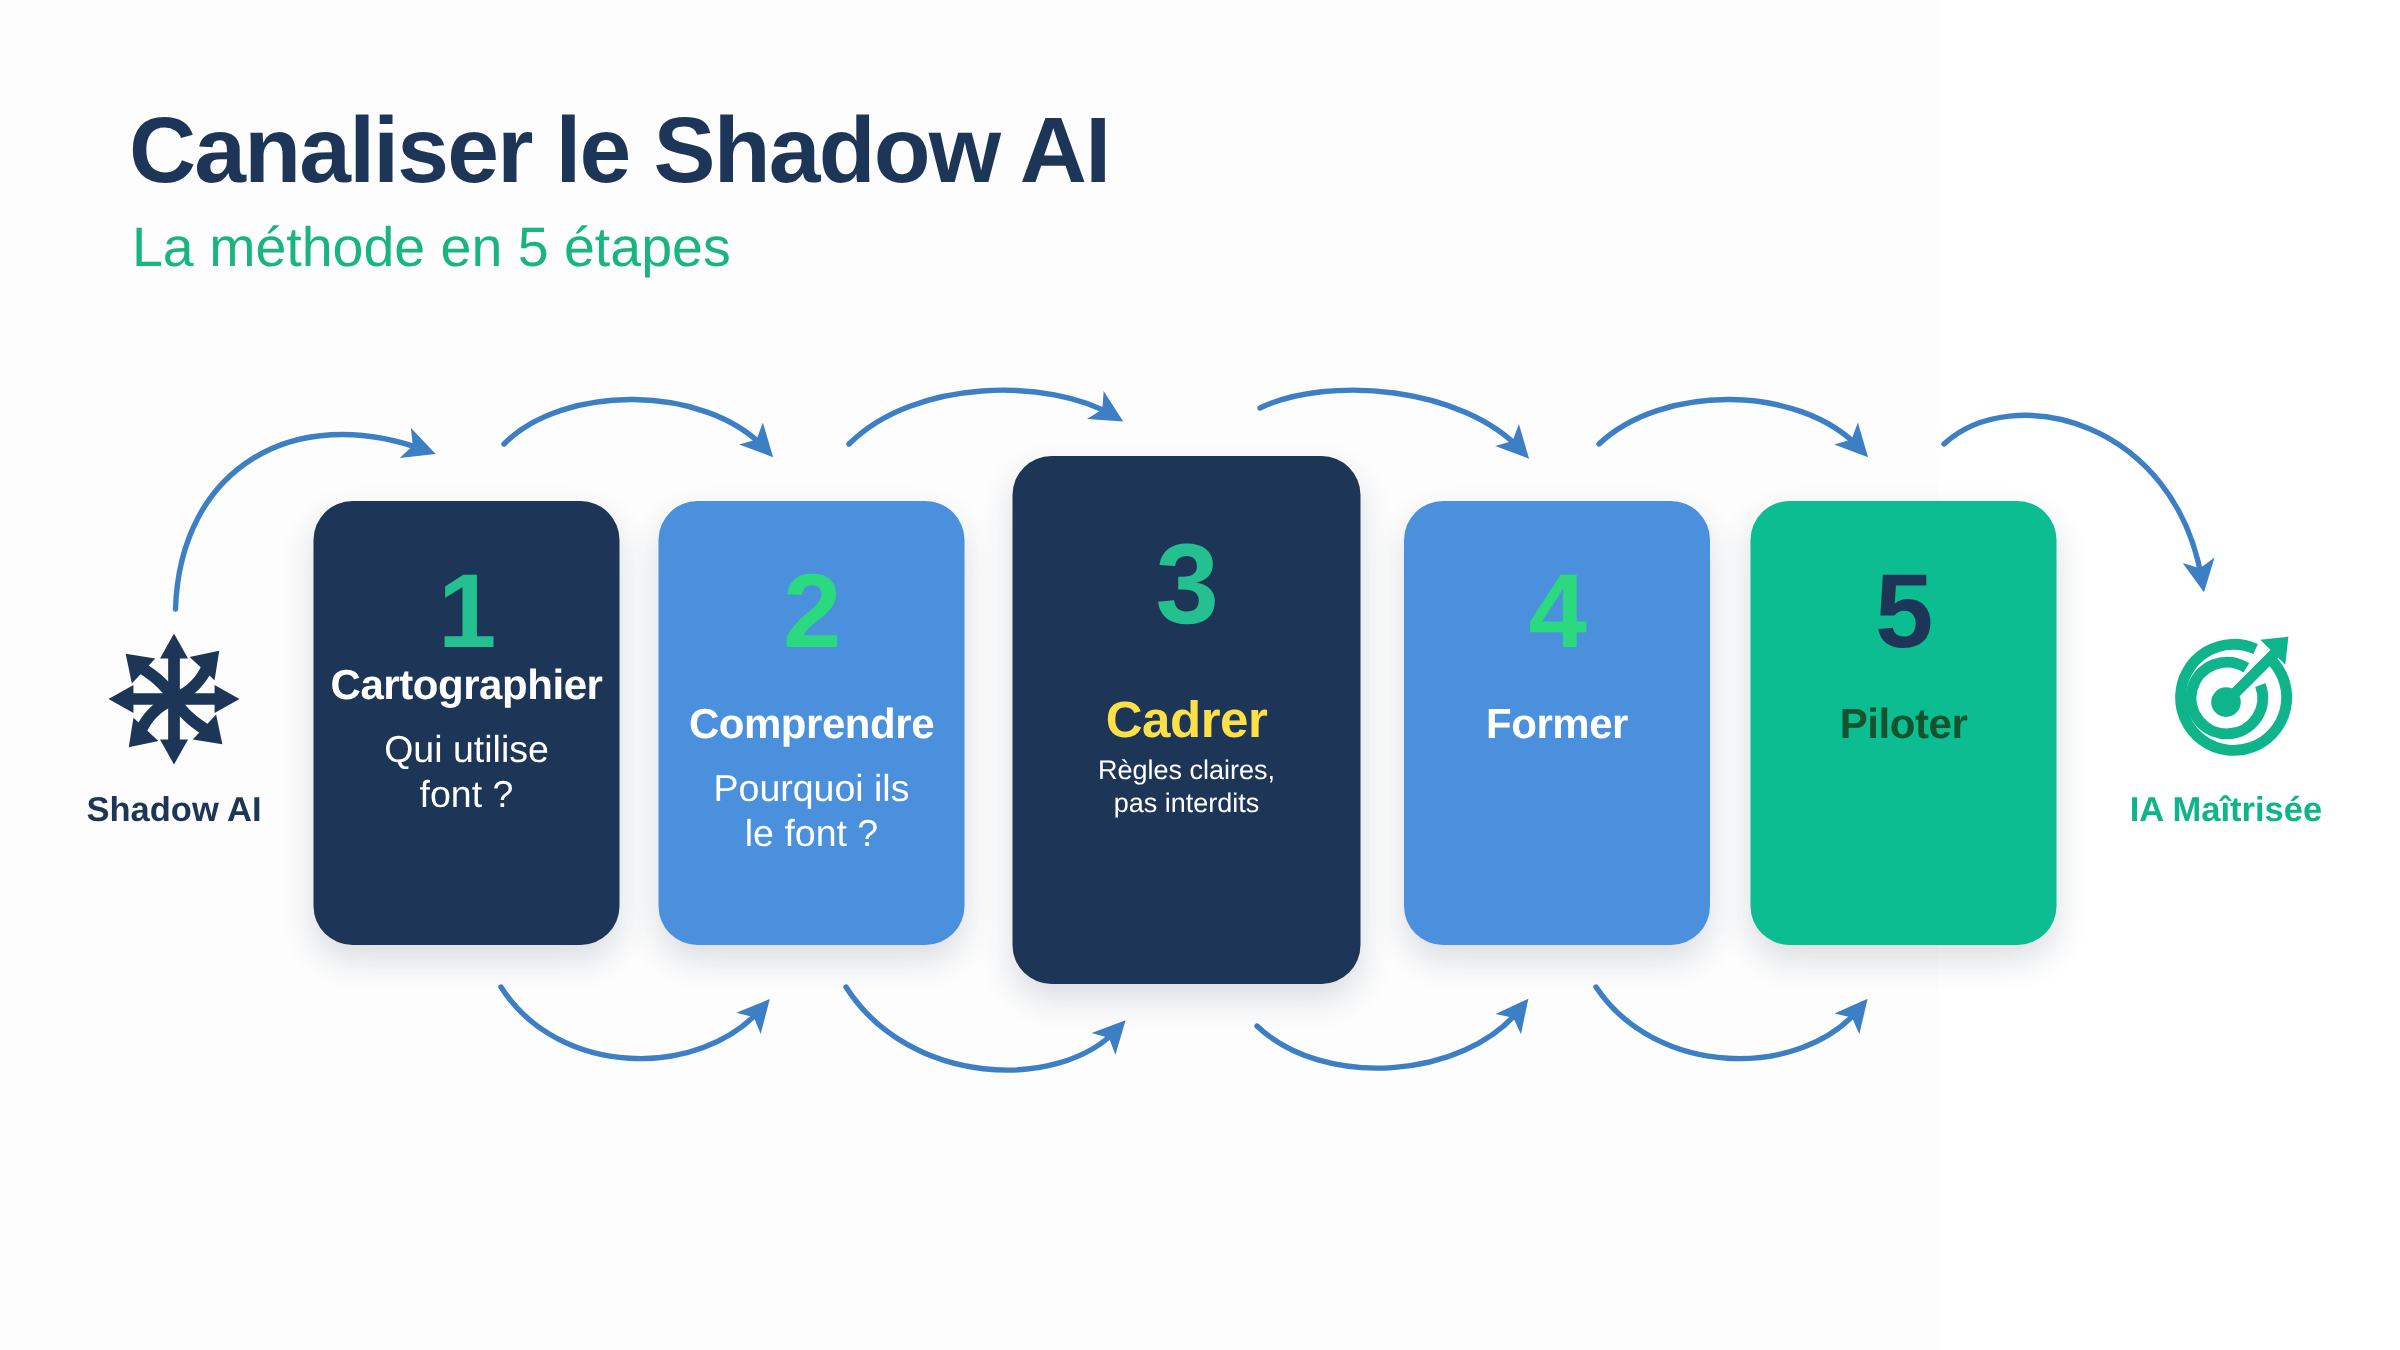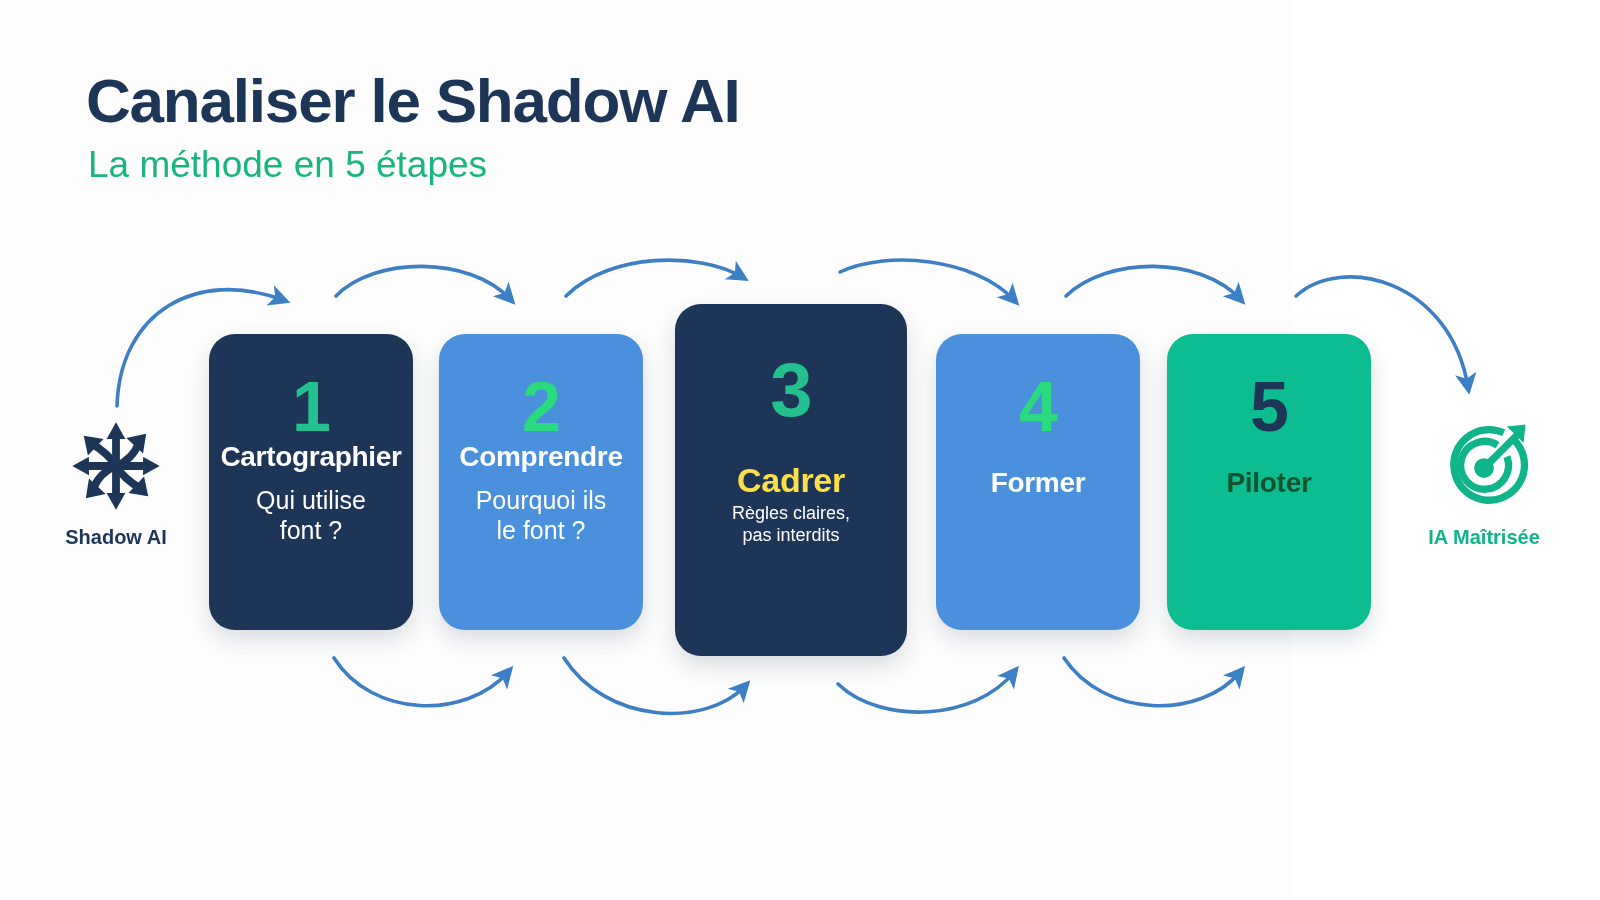--- a/index.html
+++ b/index.html
@@ -53,21 +53,21 @@
     height: 900px;
     pointer-events: none;
   }
   
   .endpoint {
     position: absolute;
     width: 200px;
     text-align: center;
   }
   .endpoint .ep-label {
-    font-size: 20px;
+    font-size: 23px;
     font-weight: 700;
     margin-top: 6px;
     white-space: nowrap;
   }
   #ep-start { left: 16px; top: 412px; }
   #ep-start .ep-label { color: #1d3557; }
   #ep-end { left: 1384px; top: 412px; }
   #ep-end .ep-label { color: #0fb48a; }
   .ep-glyph {
     height: 108px;
@@ -113,21 +113,21 @@
   #card-4 { left: 936px; top: 334px; width: 204px; height: 296px; }
   #card-5 { left: 1167px; top: 334px; width: 204px; height: 296px; }
 
   #card-1 .num { margin-top: 38px; }
   #card-2 .num { margin-top: 38px; }
   #card-3 .num { margin-top: 48px; font-size: 76px; }
   #card-4 .num { margin-top: 38px; }
   #card-5 .num { margin-top: 38px; }
 
   #card-1 .card-title { }
-  #card-2 .card-title { }
+  #card-2 .card-title { margin-top: 26px; }
   #card-3 .card-title { margin-top: 34px; font-size: 34px; }
   #card-4 .card-title { margin-top: 26px; }
   #card-5 .card-title { margin-top: 26px; }
 
   .card .card-desc { margin-top: 12px; }
   #card-3 .card-desc { margin-top: 4px; font-size: 18px; }
 </style>
 </head>
 <body>
 

